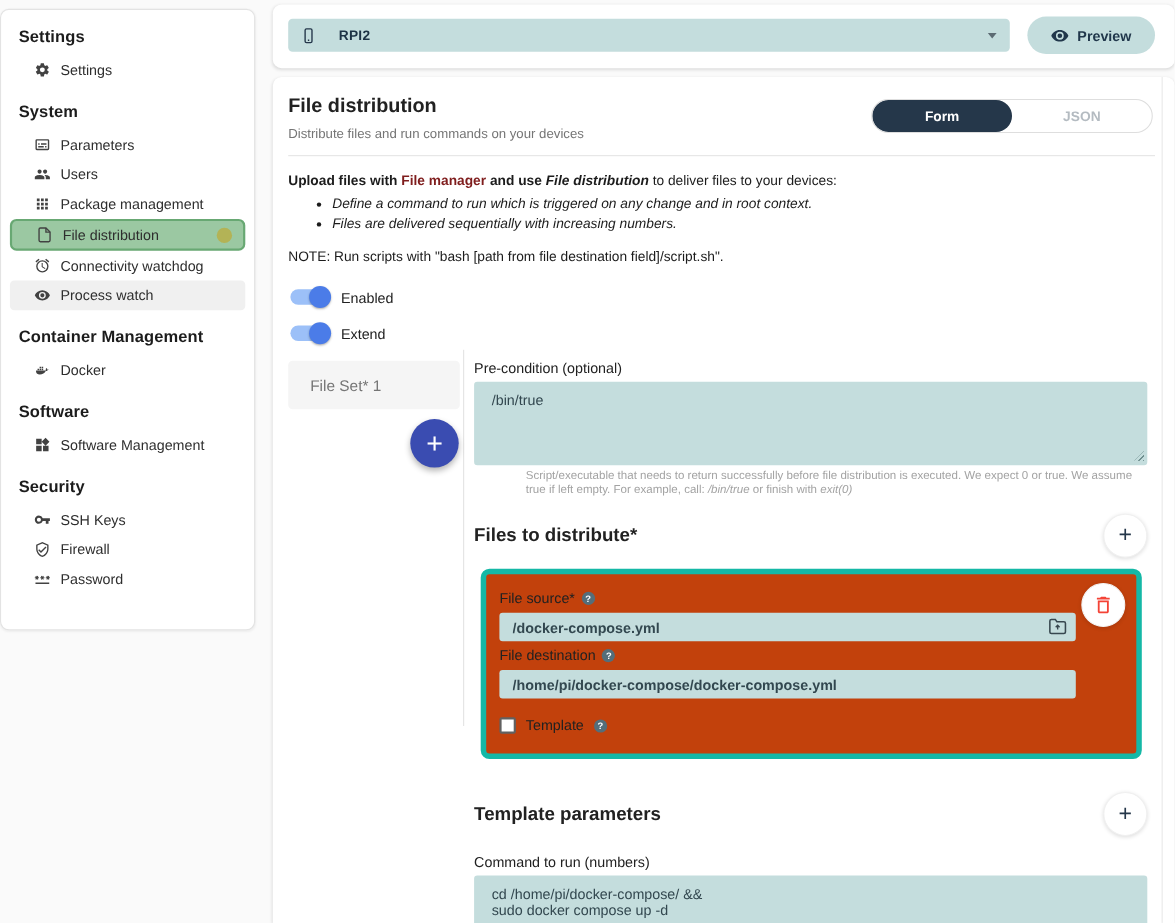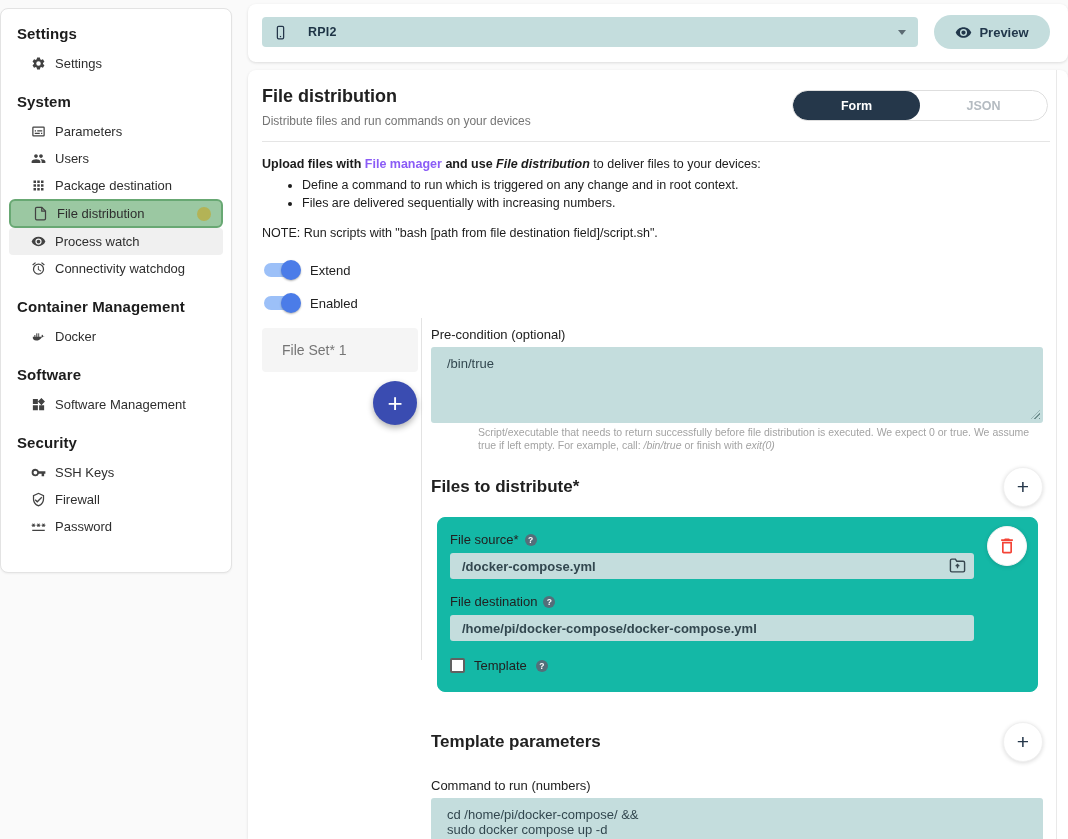--- a/index.html
+++ b/index.html
@@ -42,22 +42,22 @@
   .mc-sub { font-size:12px; color:#757575; margin-top:7px; }
   .view-toggle { position:absolute; right:20px; top:20px; width:256px; height:31px; border:1px solid #dedede;
                  border-radius:16px; display:flex; background:#fff; overflow:hidden; }
   .seg { flex:1; display:flex; align-items:center; justify-content:center; font-size:12.5px; font-weight:700;
          cursor:pointer; }
   .seg.active { background:#25374a; color:#fff; border-radius:16px; }
   .seg.inactive { color:#b4bbc1; }
   .h-divider { border-bottom:1px solid #e5e5e5; margin-top:13px; }
   
   .info { padding:13px 18px 0 14px; font-size:12.5px; color:#1c1c1c; line-height:18px; }
-  .info a { color:#8b5cf6; font-weight:700; text-decoration:none; }
-  .info ul { margin:3px 0 0 0; padding-left:40px; }
+  .info a { color:#7f1d1d; font-weight:700; text-decoration:none; }
+  .info ul { margin:3px 0 0 0; padding-left:40px;font-style:italic; }
   .info .notes { margin-top:13px; line-height:17px; }
   
   .toggle-row { display:flex; align-items:center; gap:12px; margin:17px 0 0 16px; height:22px; }
   .toggle-row + .toggle-row { margin-top:11px; }
   .switch { position:relative; width:34px; height:14px; border-radius:7px; background:#9cc0f8; cursor:pointer; }
   .switch .thumb { position:absolute; right:-3px; top:-3px; width:20px; height:20px; border-radius:50%;
                    background:#4b7ce8; box-shadow:0 1px 2px rgba(0,0,0,.3); }
   .toggle-label { font-size:13px; color:#212121; }
   
   .workspace { position:absolute; left:0; top:248px; width:820px; height:521px; }
@@ -76,22 +76,22 @@
   .ta-wrap { position:relative; }
   .resize-grip { position:absolute; right:3px; bottom:4px; width:9px; height:9px;
                  background:repeating-linear-gradient(135deg, transparent 0 2px, #6f8f8f 2px 3.2px);
                  clip-path:polygon(100% 0, 100% 100%, 0 100%); }
   .help-text { font-size:10.5px; color:#a3a3a3; line-height:13px; margin-top:3px;margin-left:47px; }
   .sect-head { display:flex; align-items:center; justify-content:space-between; margin-top:15px; }
   .sect-title { font-size:17px; font-weight:700; color:#212121; }
   .circle-btn { width:40px; height:40px; border-radius:50%; background:#fff; border:1px solid #f0f0f0;
                 box-shadow:0 1px 4px rgba(0,0,0,.14); color:#25374a; font-size:21px; font-weight:400;
                 cursor:pointer; font-family:inherit; line-height:36px; text-align:center; }
-  .file-card { position:relative; margin:10px 0 0 6px; width:601px; border:1px solid #14b8a6; border-radius:8px;
-               padding:12px 12px 18px; background:#14b8a6; }
+  .file-card { position:relative; margin:10px 0 0 6px; width:601px; border:5px solid #14b8a6; border-radius:8px;
+               padding:12px 12px 18px; background:#c2410c; }
   .input-wrap { position:relative; width:524px; margin-top:6px; }
   input.teal { width:100%; height:26px; background:#c4dddd; border:none; border-radius:3px; padding:0 34px 0 12px;
                font-family:inherit; font-size:13px; color:#32474f;font-weight:bold; }
   .folder-btn { position:absolute; right:7px; top:4px; width:20px; height:18px; background:none; border:none;
                 cursor:pointer; color:#37474f; padding:0; }
   .trash-btn { position:absolute; right:10px; top:8px; width:40px; height:40px; border-radius:50%;
                background:#fff; border:1px solid #f3f3f3; box-shadow:0 1px 4px rgba(0,0,0,.14); cursor:pointer;
                display:flex; align-items:center; justify-content:center; color:#f44336; }
   .trash-btn svg { width:20px; height:20px; }
   .chk-row { display:flex; align-items:center; gap:9px; margin-top:17px; }
@@ -126,41 +126,41 @@
     <div class="side-item">
       <svg class="icn" viewBox="0 0 24 24" fill="currentColor">
           <path d="M16 11c1.66 0 2.99-1.34 2.99-3S17.66 5 16 5s-3 1.34-3 3 1.34 3 3 3zm-8 0c1.66 0 2.99-1.34 2.99-3S9.66 5 8 5 5 6.34 5 8s1.34 3 3 3zm0 2c-2.33 0-7 1.17-7 3.5V19h14v-2.5c0-2.33-4.67-3.5-7-3.5zm8 0c-.29 0-.62.02-.97.05 1.16.84 1.97 1.97 1.97 3.45V19h6v-2.5c0-2.33-4.67-3.5-7-3.5z"></path>
         </svg>
       <span>Users</span>
     </div>
     <div class="side-item">
       <svg class="icn" viewBox="0 0 24 24" fill="currentColor">
           <path d="M4 8h4V4H4v4zm6 12h4v-4h-4v4zm-6 0h4v-4H4v4zm0-6h4v-4H4v4zm6 0h4v-4h-4v4zm6-10v4h4V4h-4zm-6 4h4V4h-4v4zm6 6h4v-4h-4v4zm0 6h4v-4h-4v4z"></path>
         </svg>
-      <span>Package destination</span>
+      <span>Package management</span>
     </div>
     <div class="side-item selected">
       <svg class="icn" viewBox="0 0 24 24" fill="none" stroke="currentColor" stroke-width="2">
           <path d="M14 2H6a2 2 0 0 0-2 2v16a2 2 0 0 0 2 2h12a2 2 0 0 0 2-2V8z"></path>
           <path d="M14 2v6h6"></path>
         </svg>
       <span>File distribution</span>
       <span class="dot"></span>
     </div>
+    <div class="side-item">
+      <svg class="icn" viewBox="0 0 24 24" fill="currentColor">
+          <path d="M22 5.72 17.4 1.86l-1.29 1.53 4.6 3.86L22 5.72zM7.88 3.39 6.6 1.86 2 5.71l1.29 1.53 4.59-3.85zM12.5 8H11v6l4.75 2.85.75-1.23-4-2.37V8zM12 4a9 9 0 1 0 9 9 9 9 0 0 0-9-9zm0 16a7 7 0 1 1 7-7 7 7 0 0 1-7 7z"></path>
+        </svg>
+      <span>Connectivity watchdog</span>
+    </div>
     <div class="side-item hovered">
       <svg class="icn" viewBox="0 0 24 24" fill="currentColor">
           <path d="M12 4.5C7 4.5 2.73 7.61 1 12c1.73 4.39 6 7.5 11 7.5s9.27-3.11 11-7.5c-1.73-4.39-6-7.5-11-7.5zM12 17a5 5 0 1 1 5-5 5 5 0 0 1-5 5zm0-8a3 3 0 1 0 3 3 3 3 0 0 0-3-3z"></path>
         </svg>
       <span>Process watch</span>
-    </div>
-    <div class="side-item">
-      <svg class="icn" viewBox="0 0 24 24" fill="currentColor">
-          <path d="M22 5.72 17.4 1.86l-1.29 1.53 4.6 3.86L22 5.72zM7.88 3.39 6.6 1.86 2 5.71l1.29 1.53 4.59-3.85zM12.5 8H11v6l4.75 2.85.75-1.23-4-2.37V8zM12 4a9 9 0 1 0 9 9 9 9 0 0 0-9-9zm0 16a7 7 0 1 1 7-7 7 7 0 0 1-7 7z"></path>
-        </svg>
-      <span>Connectivity watchdog</span>
     </div>
 
     <div class="sec-title">Container Management</div>
     <div class="side-item">
       <svg class="icn" viewBox="0 0 24 24" fill="currentColor">
           <path d="M5 10h2.2v2.2H5zM8 10h2.2v2.2H8zM11 10h2.2v2.2H11zM8 7h2.2v2.2H8zM11 7h2.2v2.2H11z"></path>
           <path d="M21.8 11.6c-.6-.4-1.6-.5-2.4-.3-.1-.8-.6-1.5-1.3-2l-.5-.3-.3.5c-.4.7-.5 1.8-.1 2.5-.3.2-1 .4-1.8.4H2.9c-.3 1.4.1 3.1 1.1 4.3 1 1.1 2.4 1.7 4.2 1.7 4 0 7.2-1.9 8.8-5 .6 0 2 0 2.7-1.4l.2-.4z"></path>
         </svg>
       <span>Docker</span>
     </div>
@@ -230,27 +230,27 @@
       </ul>
       <div class="notes">
         <div>NOTE: Run scripts with "bash [path from file destination field]/script.sh".</div>
       </div>
     </div>
 
     <div class="toggle-row">
       <span class="switch">
           <span class="thumb"></span>
         </span>
-      <span class="toggle-label">Extend</span>
+      <span class="toggle-label">Enabled</span>
     </div>
     <div class="toggle-row">
       <span class="switch">
           <span class="thumb"></span>
         </span>
-      <span class="toggle-label">Enabled</span>
+      <span class="toggle-label">Extend</span>
     </div>
 
     <div class="workspace">
       <div class="v-divider"></div>
       <div class="fileset-tab">File Set* 1</div>
       <button class="fab">+</button>
 
       <div class="right-col">
         <div class="fld-label" style="margin-top:9px">Pre-condition (optional)</div>
         <div class="ta-wrap">
@@ -276,21 +276,21 @@
           </div>
           <div class="input-wrap">
             <input class="teal" type="text" value="/docker-compose.yml" style="">
             <button class="folder-btn">
               <svg viewBox="0 0 24 24" fill="none" stroke="currentColor" stroke-width="2" style="width:19px;height:17px">
                   <path d="M22 19a2 2 0 0 1-2 2H4a2 2 0 0 1-2-2V5a2 2 0 0 1 2-2h5l2 3h9a2 2 0 0 1 2 2z"></path>
                   <path d="M12 16v-5M9.5 13 12 10.5 14.5 13" stroke-width="1.8"></path>
                 </svg>
             </button>
           </div>
-          <div class="fld-label" style="margin-top:15px">
+          <div class="fld-label" style="margin-top:5px">
             <span>File destination</span>
             <span class="help-badge">?</span>
           </div>
           <div class="input-wrap">
             <input class="teal" type="text" style="padding-right: 12px;" value="/home/pi/docker-compose/docker-compose.yml">
           </div>
           <div class="chk-row">
             <span class="checkbox"></span>
             <span class="chk-label">Template</span>
             <span class="help-badge">?</span>

